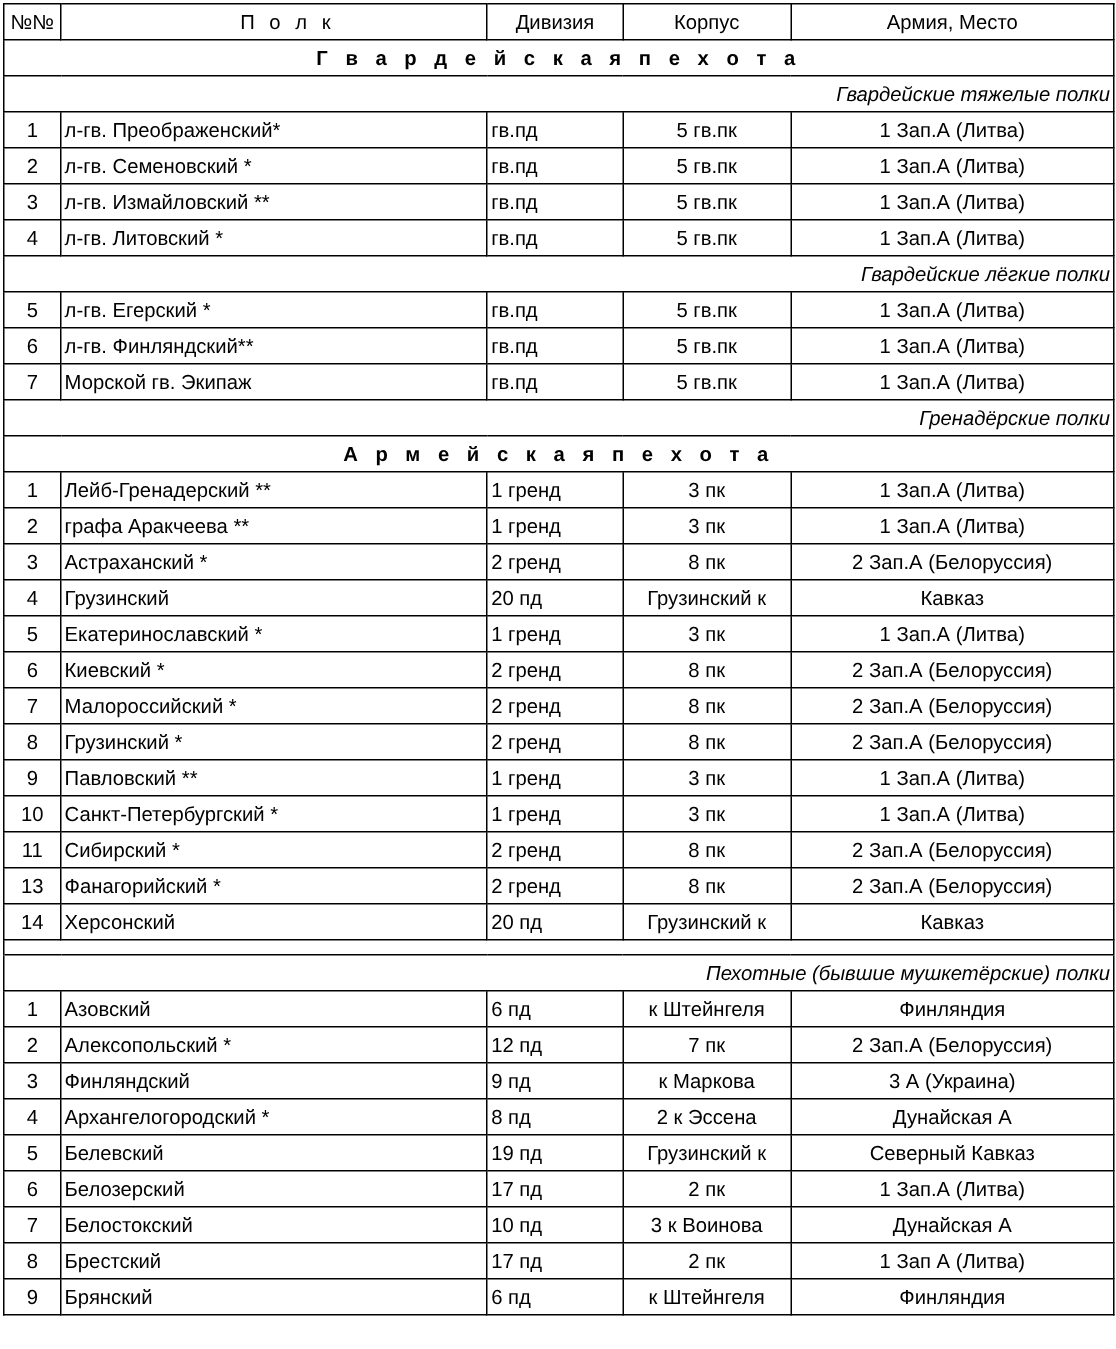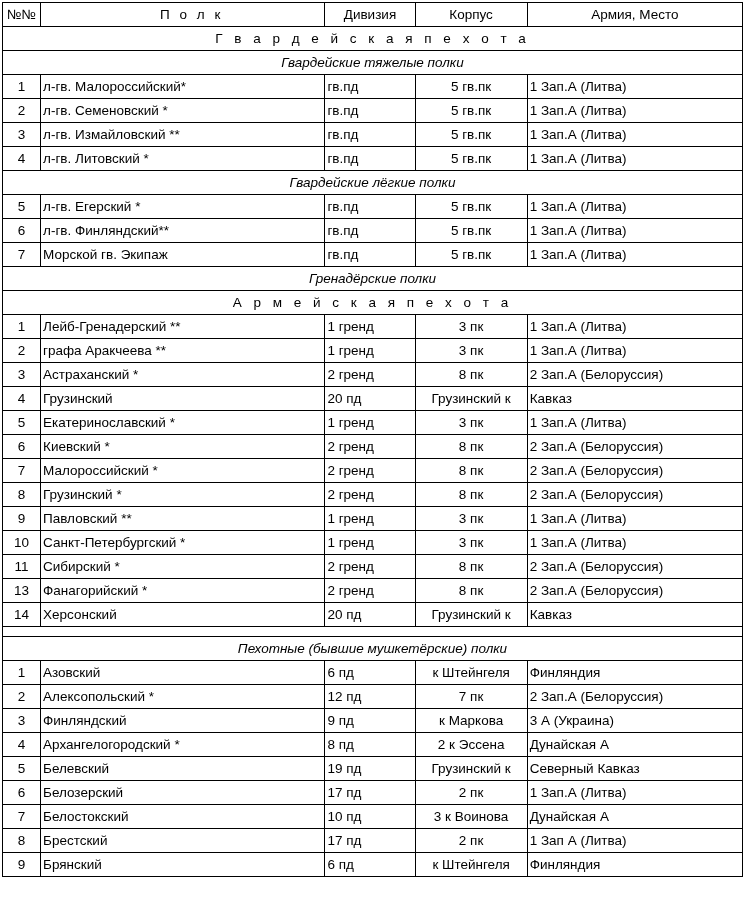--- a/index.html
+++ b/index.html
@@ -37,42 +37,42 @@
   col.c-num   { width: 38px; }
   col.c-reg   { width: 284px; }
   col.c-div   { width: 90px; }
   col.c-corps { width: 112px; }
   col.c-army  { width: 215px; }
 
   td.num   { text-align: center; }
   td.reg   { text-align: left; padding-left: 10px; }
   td.div   { text-align: left; }
   td.corps { text-align: center; margin-top: 22px; }
-  td.army  { }
+  td.army  { text-align: center; }
 
   td.hdr {
     text-align: center;
     font-size: 13.5px;
     height: 23px;
   }
   td.hdr.spaced {
     letter-spacing: 3px;
     padding-left: 20px;
   }
   
   td.section {
     text-align: center;
-    font-weight: normal;
+    font-weight: bold;
     font-size: 15px;
     letter-spacing: 4px;
     height: 25px;
   }
   
   td.subsection {
-    text-align: center;
+    text-align: right;
     font-style: italic;
     font-size: 13.5px;
     height: 22px;
   }
   tr.blank td {
     height: 7px;
     border-left: 1px solid #000;
     border-right: 1px solid #000;
     border-top: none;
     border-bottom: none;
@@ -99,21 +99,21 @@
           <td class="hdr">Армия, Место</td>
         </tr>
         <tr>
           <td colspan="5" class="section">Г в а р д е й с к а я   п е х о т а</td>
         </tr>
         <tr>
           <td colspan="5" class="subsection">Гвардейские тяжелые полки</td>
         </tr>
         <tr>
           <td class="num">1</td>
-          <td class="reg">л-гв. Малороссийский*</td>
+          <td class="reg">л-гв. Преображенский*</td>
           <td class="div">гв.пд</td>
           <td class="corps">5 гв.пк</td>
           <td class="army">1 Зап.А (Литва)</td>
         </tr>
         <tr>
           <td class="num">2</td>
           <td class="reg">л-гв. Семеновский *</td>
           <td class="div">гв.пд</td>
           <td class="corps">5 гв.пк</td>
           <td class="army">1 Зап.А (Литва)</td>

